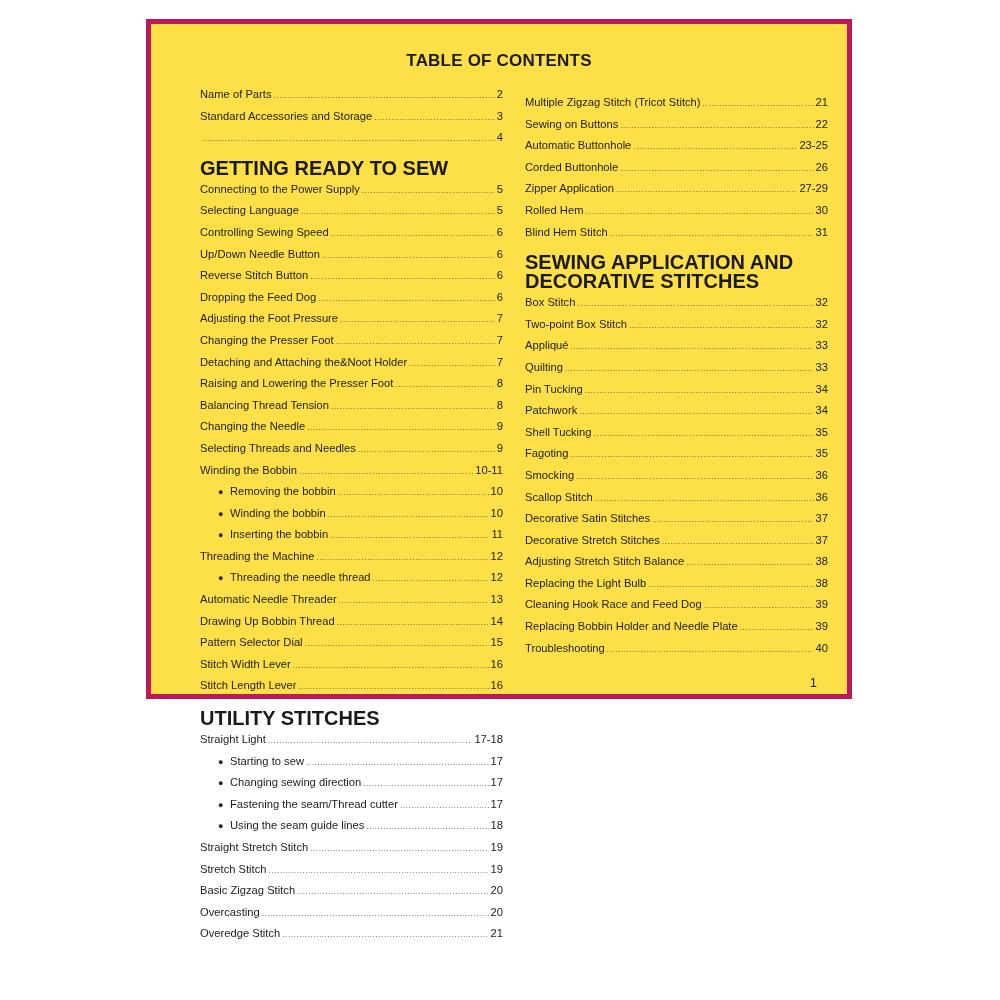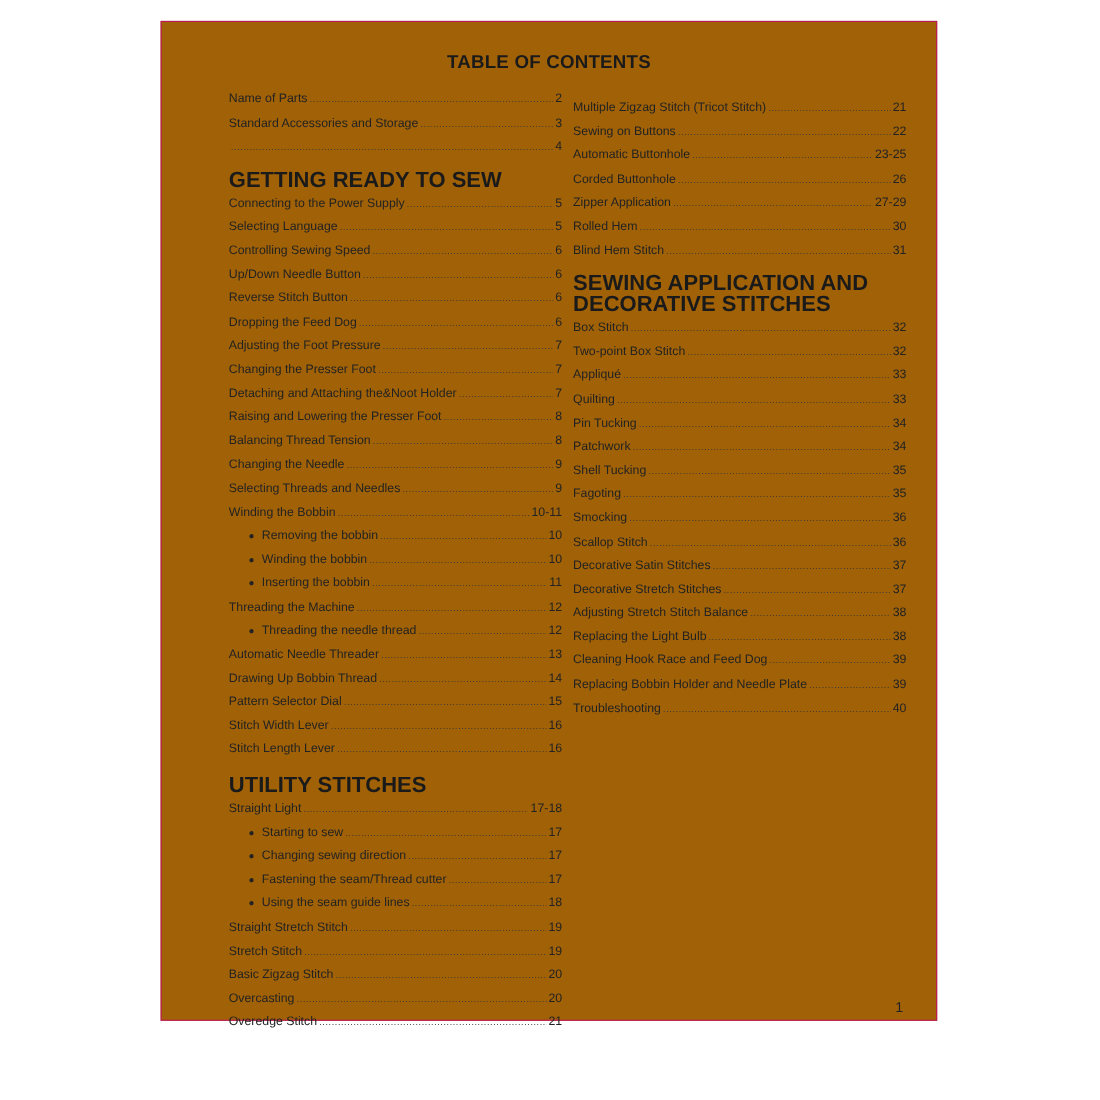--- a/index.html
+++ b/index.html
@@ -1,20 +1,20 @@
 <!DOCTYPE html>
 <html><head>
   <meta charset="utf-8">
   <style>
     html, body { margin: 0; padding: 0; background: #ffffff; }
     body { width: 1000px; height: 1000px; position: relative; font-family: "Liberation Sans", sans-serif; color: #1e1e1e; }
-    .page { position: absolute; left: 146px; top: 19px; width: 706px; height: 909px; border: 1px solid #be185d; box-sizing: border-box; background: #a16207; }
+    .page { position: absolute; left: 146px; top: 19px; width: 706px; height: 680px; border: 5px solid #be185d; box-sizing: border-box; background: #fde047; }
     .title { position: absolute; left: 0; right: 0; top: 27px; text-align: center; font-size: 17px; font-weight: bold; letter-spacing: 0.2px; color: #1a1a1a; }
     .col { position: absolute; width: 303px; }
-    .col-left { left: 49px; top: 60px; margin-left: 12px; }
+    .col-left { left: 49px; top: 60px; }
     .col-right { left: 374px; top: 68px; }
     .entry { display: flex; align-items: baseline; height: 21.6px; font-size: 11.2px; line-height: 21.6px; white-space: nowrap; color: #222; }
     .entry.sub { padding-left: 18px; }
     .entry .bullet { width: 12px; flex: none; font-size: 9px; }
     .entry .label { flex: none; }
     .entry .dots { flex: 1; overflow: hidden; margin: 0 2px; color: #333; letter-spacing: 0.6px; font-size: 8px; }
     .entry .dots::before { content: "................................................................................................................................................................................................................"; }
     .entry .page-num { flex: none; text-align: right; }
     .section-heading { font-size: 20px; font-weight: bold; color: #1a1a1a; line-height: 19px; margin-top: 10px; margin-bottom: 1px; white-space: normal; }
     .footer-num { position: absolute; right: 30px; bottom: 4px; font-size: 13px; color: #222; }

